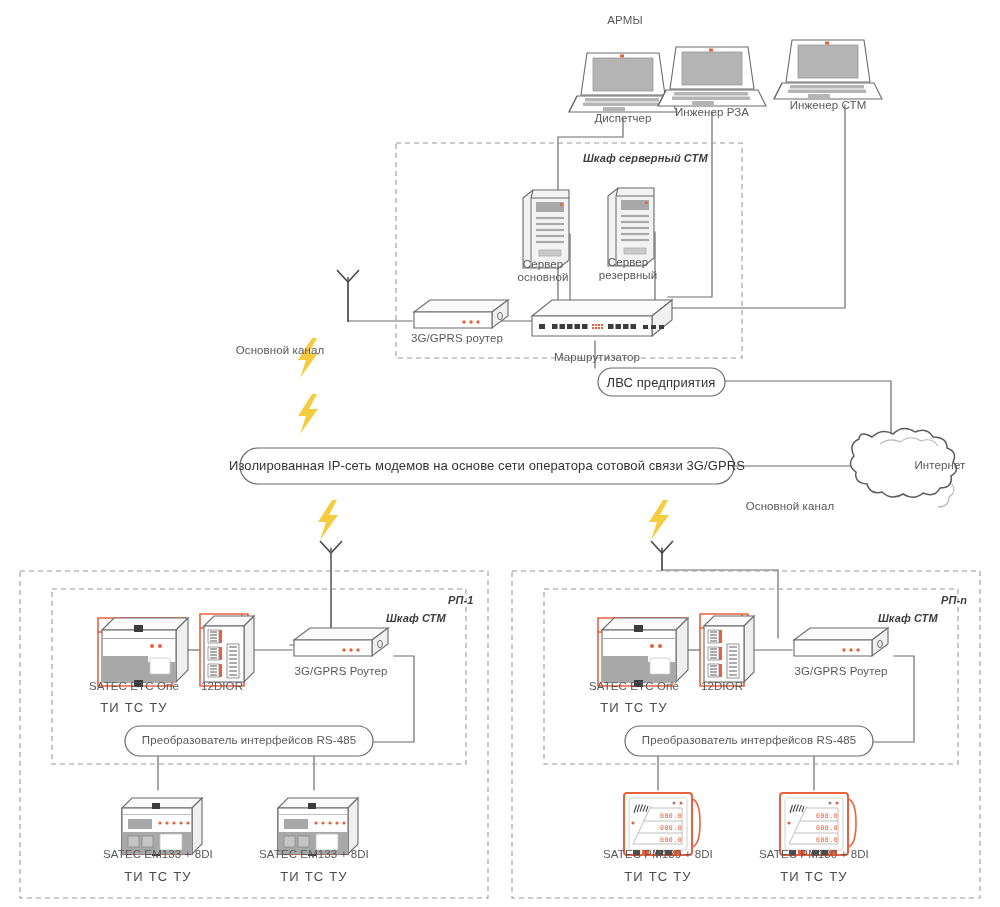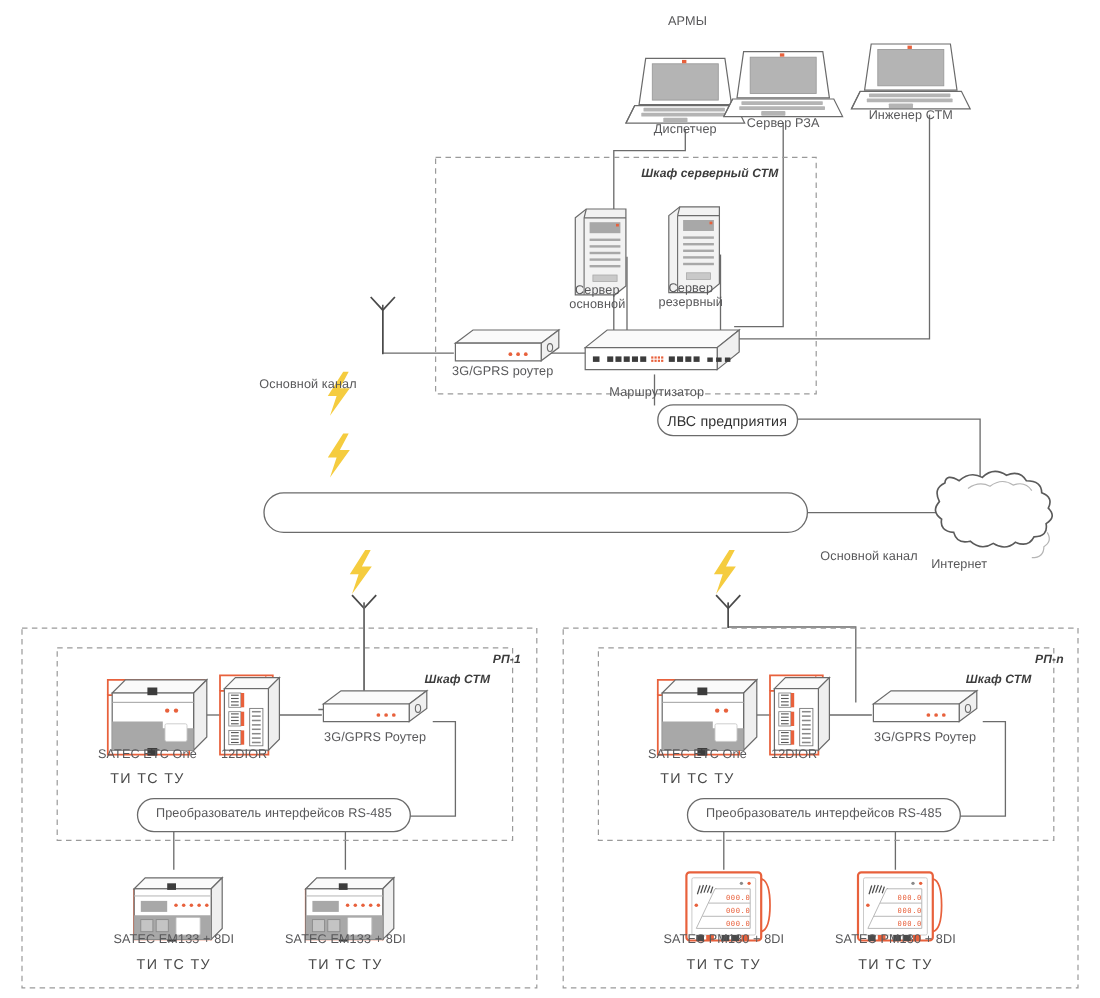--- a/index.html
+++ b/index.html
@@ -369,37 +369,38 @@
         <use href="#pm130G" x="620" y="787"></use>
       </g>
   <g>
         <use href="#pm130G" x="776" y="787"></use>
       </g>
 </svg>
 
 <div class="lbl ctr" style="left:625px;top:14px;">АРМЫ</div>
 
 <div class="lbl ctr" style="left:623px;top:112px;">Диспетчер</div>
-<div class="lbl ctr" style="left:712px;top:106px;">Сервер РЗА</div>
+<div class="lbl ctr" style="left:712px;top:106px;">Инженер РЗА</div>
 <div class="lbl ctr" style="left:828px;top:99px;">Инженер СТМ</div>
 
 <div class="lbl it" style="left:583px;top:152px;">Шкаф серверный СТМ</div>
 
 <div class="lbl ctr" style="left:543px;top:258px;">Сервер</div>
 <div class="lbl ctr" style="left:543px;top:271px;">основной</div>
 <div class="lbl ctr" style="left:628px;top:256px;">Сервер</div>
 <div class="lbl ctr" style="left:628px;top:269px;">резервный</div>
 
 <div class="lbl ctr" style="left:457px;top:332px;">3G/GPRS роутер</div>
 <div class="lbl ctr" style="left:597px;top:331px;margin-top:20px;">Маршрутизатор</div>
 
 <div class="lbl ctr big" style="left:661px;top:375px;">ЛВС предприятия</div>
 <div class="lbl ctr" style="left:280px;top:344px;">Основной канал</div>
+<div class="lbl ctr big" style="left:487px;top:458px;">Изолированная IP-сеть модемов на основе сети оператора сотовой связи 3G/GPRS</div>
 <div class="lbl ctr" style="left:790px;top:479px;margin-top:21px;">Основной канал</div>
-<div class="lbl ctr" style="left:872px;top:459px;margin-top:48px;">Интернет</div>
+<div class="lbl ctr" style="left:940px;top:459px;">Интернет</div>
 
 <div class="lbl it" style="left:448px;top:594px;">РП-1</div>
 <div class="lbl it" style="left:386px;top:612px;">Шкаф СТМ</div>
 <div class="lbl ctr" style="left:134px;top:680px;">SATEC ETC One</div>
 <div class="lbl ctr sig" style="left:134px;top:700px;">ТИ   ТС   ТУ</div>
 <div class="lbl ctr" style="left:222px;top:680px;">12DIOR</div>
 <div class="lbl ctr" style="left:341px;top:665px;">3G/GPRS Роутер</div>
 <div class="lbl ctr" style="left:249px;top:734px;">Преобразователь интерфейсов RS-485</div>
 <div class="lbl ctr" style="left:158px;top:848px;">SATEC EM133 + 8DI</div>
 <div class="lbl ctr sig" style="left:158px;top:869px;">ТИ   ТС   ТУ</div>

